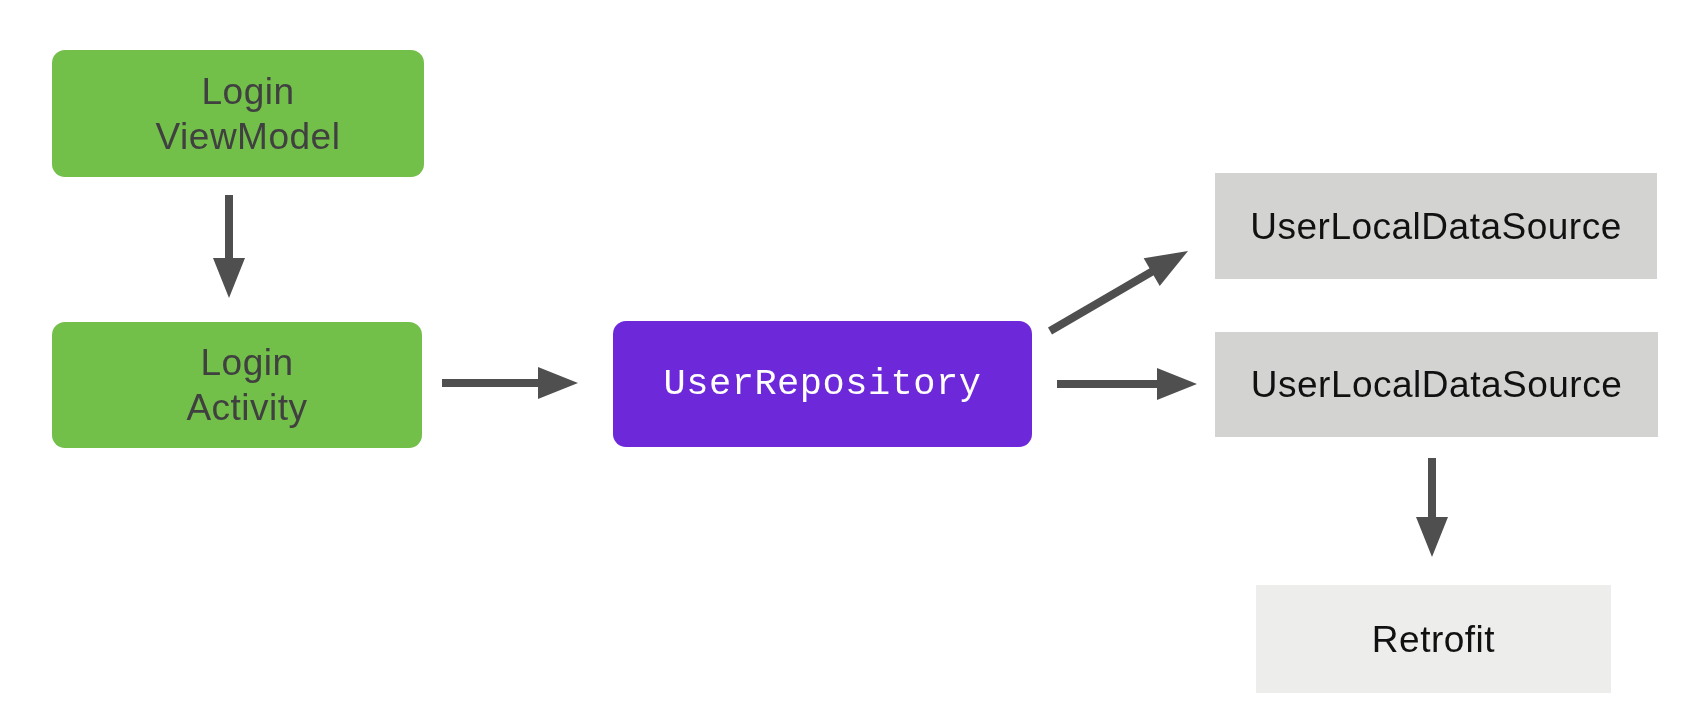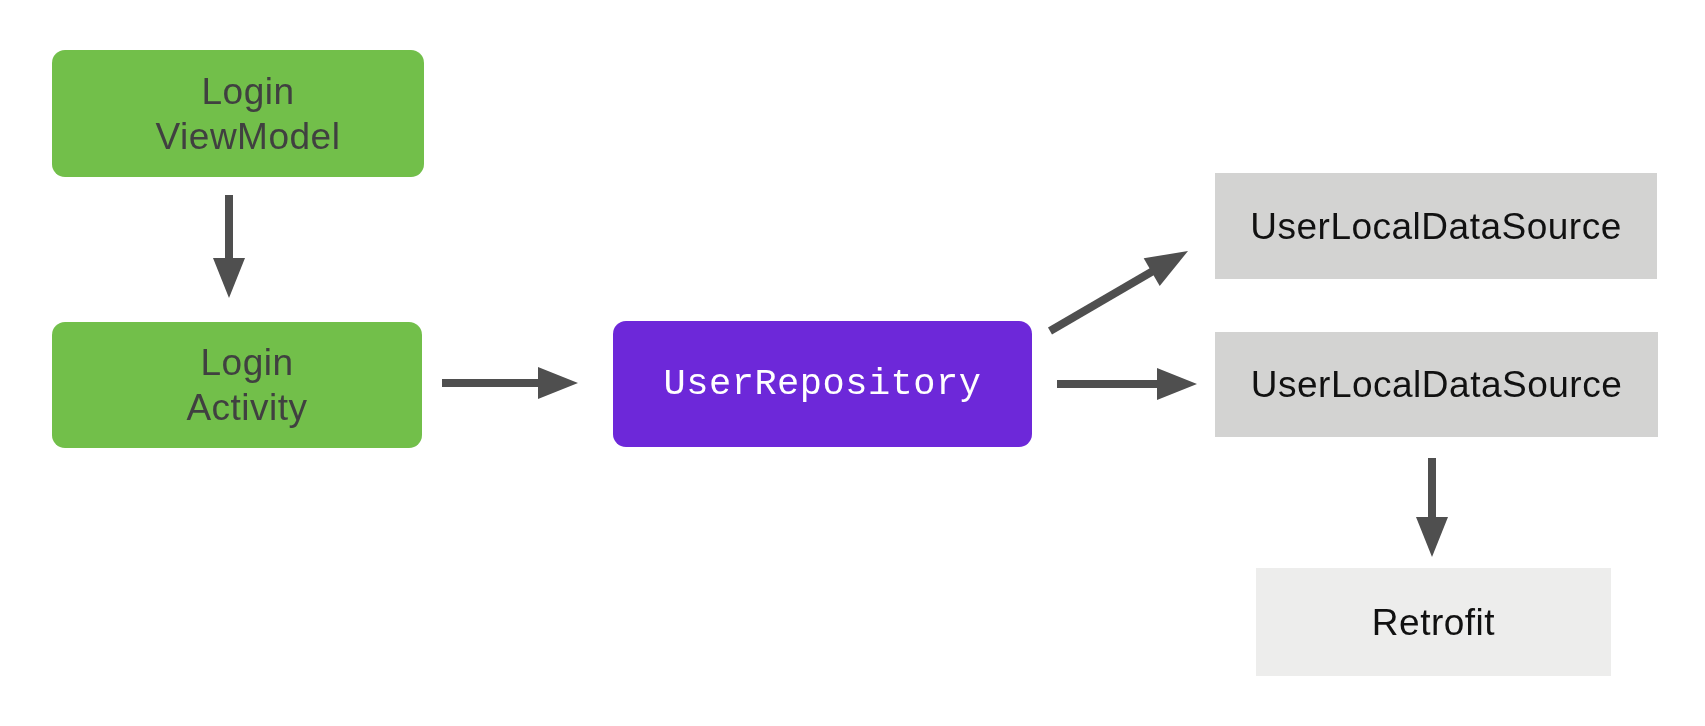--- a/index.html
+++ b/index.html
@@ -29,21 +29,21 @@
   .node.green  { background: #72bf4a; color: #404040; padding-left: 20px; }
   .node.dark   { background: #6d28d9; color: #ffffff; font-family: Liberation Mono, monospace; }
   .node.gray   { background: #d3d3d2; color: #111111; }
   .node.pale   { background: #ededec; color: #111111; }
 
   #login-activity        { left: 52px;   top: 50px;  width: 352px; height: 127px; }
   #login-viewmodel       { left: 52px;   top: 322px; width: 350px; height: 126px; }
   #user-repository       { left: 613px;  top: 321px; width: 419px; height: 126px; }
   #user-local-datasource  { left: 1215px; top: 173px; width: 442px; height: 106px; }
   #user-remote-datasource { left: 1215px; top: 332px; width: 443px; height: 105px; }
-  #retrofit              { left: 1256px; top: 568px; width: 355px; height: 108px; }
+  #retrofit              { left: 1256px; top: 585px; width: 355px; height: 108px; }
 
   #arrow-layer {
     position: absolute;
     left: 0; top: 0;
     width: 1705px;
     height: 726px;
     pointer-events: none;
   }
   #arrow-layer line    { stroke: #4f4f4f; stroke-width: 8px; }
   #arrow-layer polygon { fill: #4f4f4f; }

